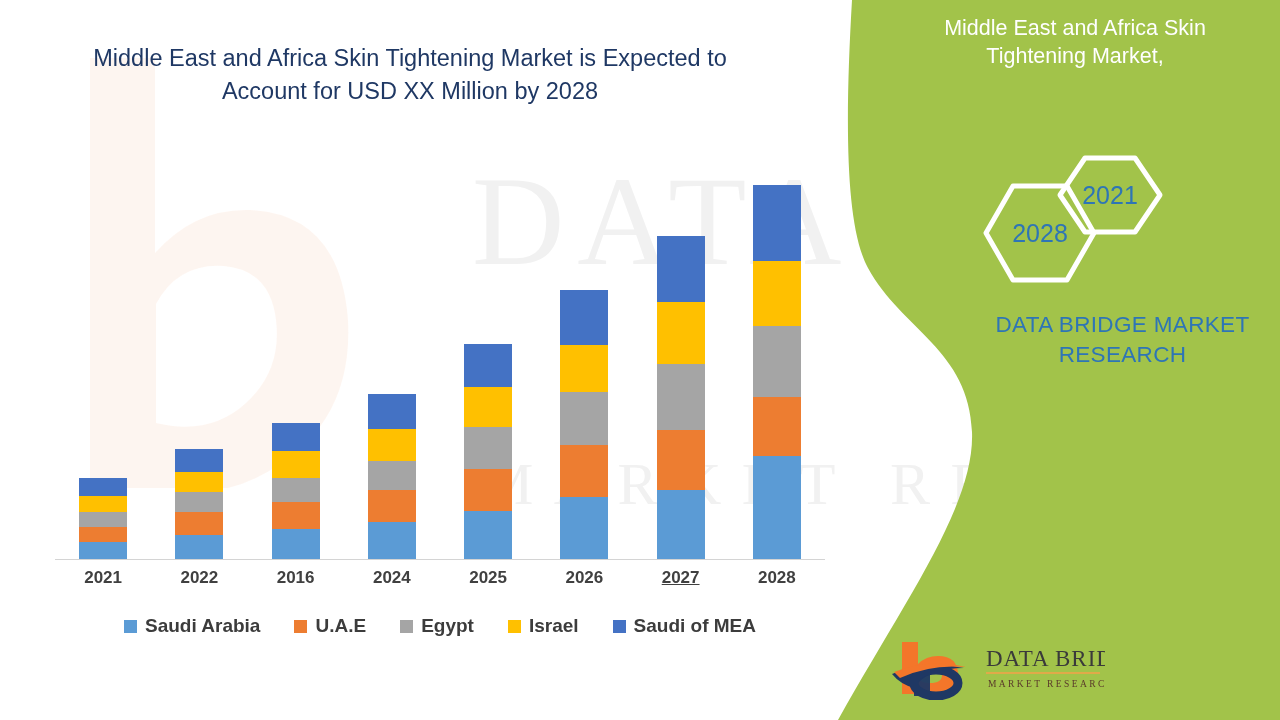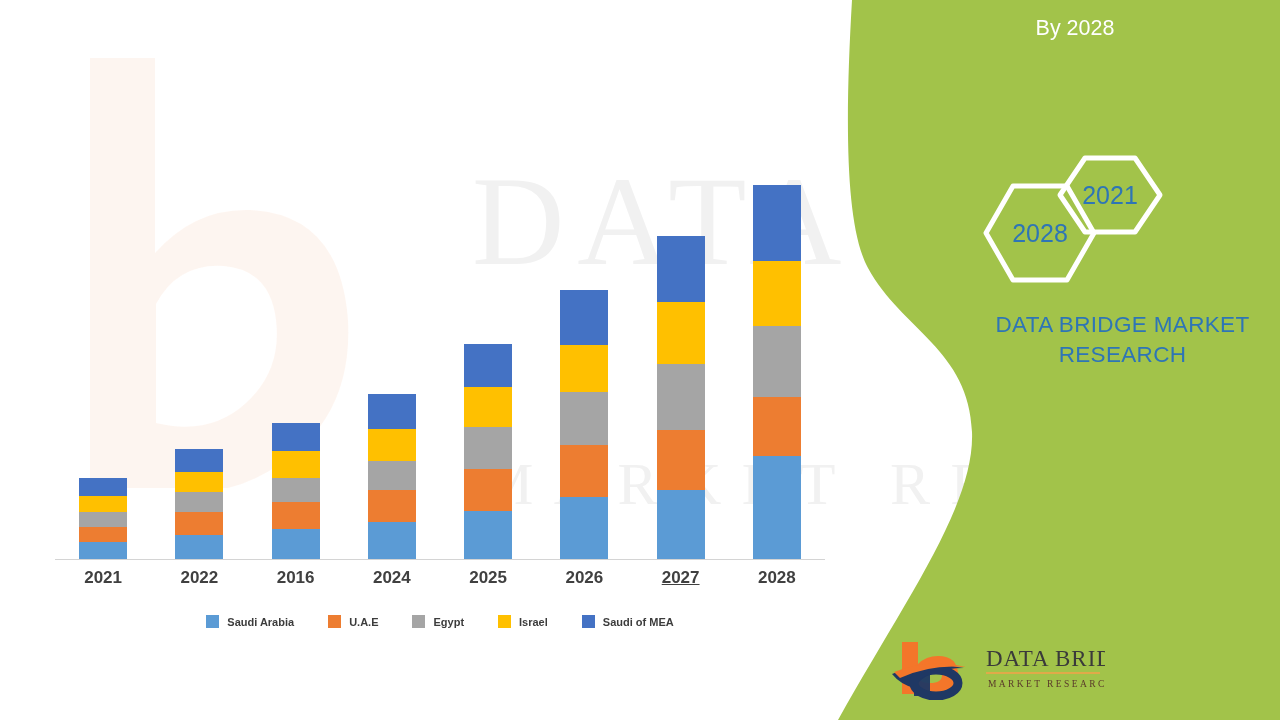--- a/index.html
+++ b/index.html
@@ -67,21 +67,21 @@
     font-size:17px; color:#404040; font-weight:700;
     font-family:"Liberation Sans", sans-serif;
   }
 
   .legend {
     position:absolute; left:55px; top:615px; width:770px;
     display:flex; justify-content:center; align-items:center; gap:34px;
   }
   .legend-item { display:flex; align-items:center; gap:8px; }
   .legend-swatch { width:13px; height:13px; flex:0 0 13px; }
-  .legend-label { font-size:11px; color:#3c3c3c; font-weight:700; white-space:nowrap; }
+  .legend-label { font-size:19px; color:#3c3c3c; font-weight:700; white-space:nowrap; }
 
   
   .gp-title {
     position:absolute; left:905px; top:14px; width:340px;
     text-align:center; color:#ffffff;
     font-size:21.5px; line-height:1.32; font-weight:400;
   }
   .hexes { position:absolute; left:975px; top:148px; width:200px; height:135px; }
   .hexes svg { display:block; width:100%; height:100%; }
 
@@ -112,20 +112,21 @@
 
   <div class="green-panel">
     <svg viewBox="0 0 1280 720" xmlns="http://www.w3.org/2000/svg" preserveAspectRatio="none">
       <path d="M852 0 L1280 0 L1280 720 L838 720
                C 905 600 975 505 972 432
                C 969 350 902 330 868 268
                C 845 226 845 120 852 0 Z" fill="#a2c34a"></path>
     </svg>
   </div>
 
+  <div class="chart-title">Middle East and Africa Skin Tightening Market is Expected to Account for USD XX Million by 2028</div>
 
   <div class="plot">
     <div class="axis-line"></div>
 
   <div class="bar" style="left: 24.125px;">
         <div class="seg" style="height: 17px; background: rgb(91, 155, 213);"></div>
         <div class="seg" style="height: 15px; background: rgb(237, 125, 49);"></div>
         <div class="seg" style="height: 15px; background: rgb(165, 165, 165);"></div>
         <div class="seg" style="height: 16px; background: rgb(255, 192, 0);"></div>
         <div class="seg" style="height: 18px; background: rgb(68, 114, 196);"></div>
@@ -209,21 +210,22 @@
         <span class="legend-swatch" style="background: rgb(255, 192, 0);"></span>
         <span class="legend-label">Israel</span>
       </div>
       <div class="legend-item">
         <span class="legend-swatch" style="background: rgb(68, 114, 196);"></span>
         <span class="legend-label">Saudi of MEA</span>
       </div>
     </div>
 
   <div class="gp-title">
-    <div>By 2028</div>
+    <div>Middle East and Africa Skin</div>
+    <div>Tightening Market,</div>
   </div>
 
   <div class="hexes">
     <svg viewBox="0 0 200 135" xmlns="http://www.w3.org/2000/svg">
 
       <polygon points="110,10 160,10 185,47 160,84 110,84 85,47" fill="none" stroke="#ffffff" stroke-width="5" stroke-linejoin="round"></polygon>
 
       <polygon points="38,38 92,38 119,85 92,132 38,132 11,85" fill="none" stroke="#ffffff" stroke-width="5" stroke-linejoin="round"></polygon>
       <text id="hex-small-text" x="135" y="56" text-anchor="middle" font-family="Liberation Sans, sans-serif" font-size="25" fill="#2e75b6">2021</text>
       <text id="hex-large-text" x="65" y="94" text-anchor="middle" font-family="Liberation Sans, sans-serif" font-size="25" fill="#2e75b6">2028</text>

